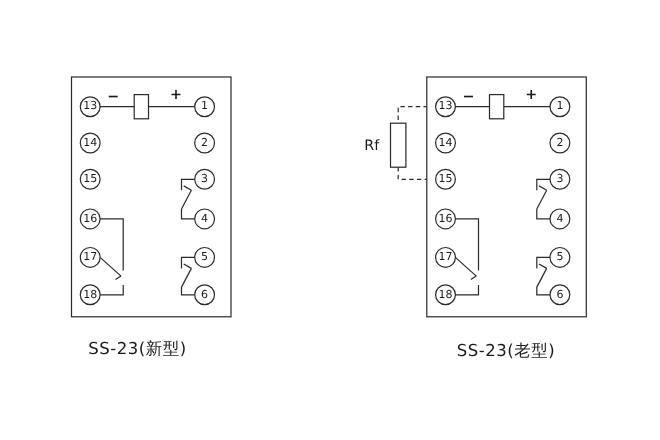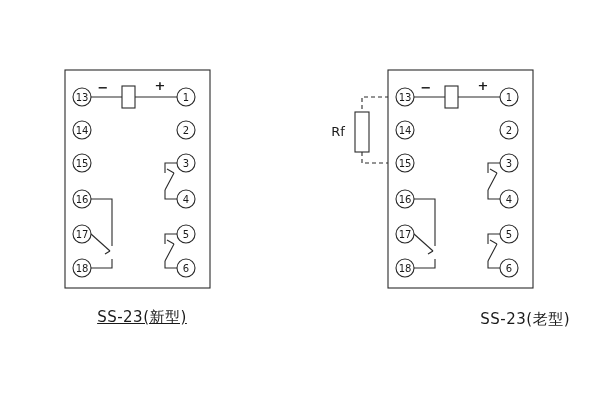--- a/index.html
+++ b/index.html
@@ -105,21 +105,21 @@
     <g>
       <circle class="boxfill" cx="146" cy="174" r="9"></circle>
       <text class="lbl" x="146" y="174" text-anchor="middle" dominant-baseline="central">5</text>
     </g>
     <g>
       <circle class="boxfill" cx="146" cy="208" r="9"></circle>
       <text class="lbl" x="146" y="208" text-anchor="middle" dominant-baseline="central">6</text>
     </g>
   </svg>
 
-  <div class="caption" style="left:32px;top:308px;text-decoration:underline;">SS-23(新型)</div>
+  <div class="caption" style="left:15px;top:308px;">SS-23(新型)</div>
 
   <svg style="left:320px;top:60px;" width="260" height="290" viewBox="0 0 260 290">
 
     <g>
       <path class="dashed" d="M76,37 L42,37 L42,52"></path>
       <rect class="boxfill" x="35" y="52" width="14" height="40"></rect>
       <path class="dashed" d="M42,92 L42,103 L76,103"></path>
       <text class="rf" x="18" y="76" text-anchor="middle">Rf</text>
     </g>
 
@@ -195,15 +195,15 @@
     <g>
       <circle class="boxfill" cx="189" cy="174" r="9"></circle>
       <text class="lbl" x="189" y="174" text-anchor="middle" dominant-baseline="central">5</text>
     </g>
     <g>
       <circle class="boxfill" cx="189" cy="208" r="9"></circle>
       <text class="lbl" x="189" y="208" text-anchor="middle" dominant-baseline="central">6</text>
     </g>
   </svg>
 
-  <div class="caption" style="left:350px;top:310px;text-align:right;">SS-23(老型)</div>
+  <div class="caption" style="left:350px;top:310px;">SS-23(老型)</div>
 
 </div>
 
 </body></html>

